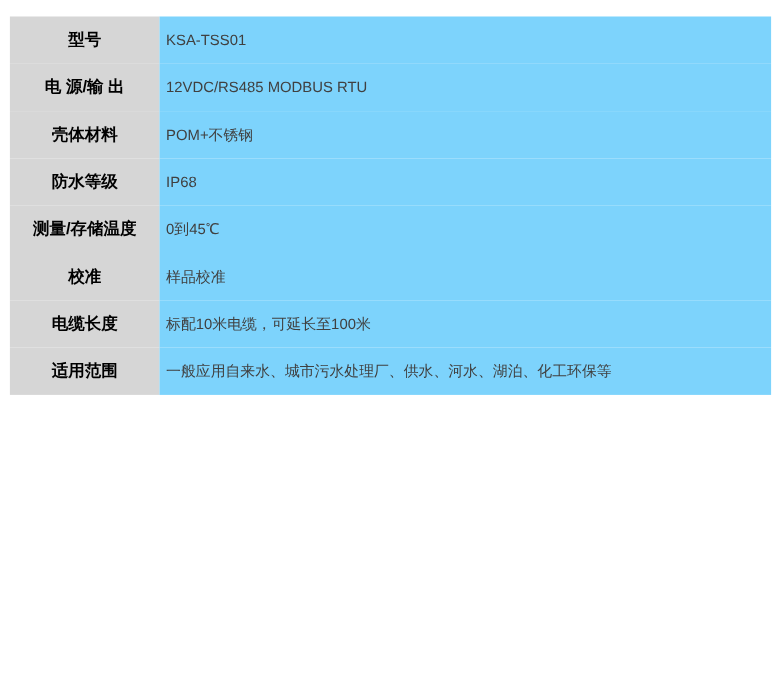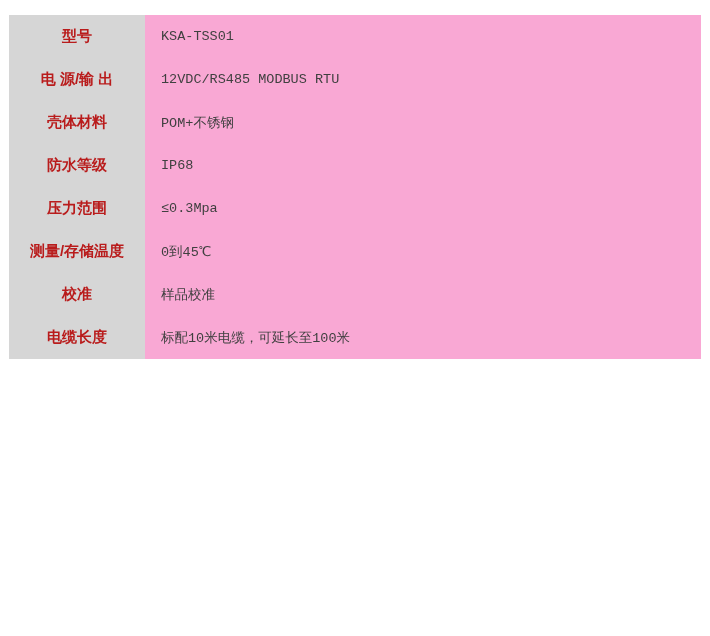--- a/index.html
+++ b/index.html
@@ -15,35 +15,35 @@
     margin: 15px 0 0 9px;
     width: 692px;
     table-layout: fixed;
   }
   .spec-table tr {
     height: 43px;
   }
   .spec-table th {
     width: 136px;
     background: #d6d6d6;
-    color: #b91c1c;
+    color: #000000;
     font-weight: bold;
     font-size: 15px;
     text-align: center;
     vertical-align: middle;
     font-family: "Liberation Sans", "DejaVu Sans", sans-serif;
     white-space: nowrap;
   }
   .spec-table td {
-    background: #f9a8d4;
+    background: #7dd3fc;
     color: #404040;
     font-size: 13.5px;
-    padding-left: 16px;
+    padding-left: 6px;
     vertical-align: middle;
-    font-family: Liberation Mono, monospace;
+    font-family: Liberation Sans, sans-serif;
     white-space: nowrap;
   }
 </style>
 </head>
 <body>
 
 <table class="spec-table">
   <tbody id="spec-rows">
   <tr>
     <th>型号</th>
@@ -62,35 +62,35 @@
     <td>POM+不锈钢</td>
   </tr>
 
   <tr>
     <th>防水等级</th>
     <td>IP68</td>
   </tr>
 
 
 
-  <tr>
-    <th>压力范围</th>
-    <td>≤0.3Mpa</td>
-  </tr>
 
   <tr>
     <th>测量/存储温度</th>
     <td>0到45℃</td>
   </tr>
 
   <tr>
     <th>校准</th>
     <td>样品校准</td>
   </tr>
 
   <tr>
     <th>电缆长度</th>
     <td>标配10米电缆，可延长至100米</td>
   </tr>
 
 
+  <tr>
+    <th>适用范围</th>
+    <td>一般应用自来水、城市污水处理厂、供水、河水、湖泊、化工环保等</td>
+  </tr>
 </tbody>
 </table>
 
 </body></html>

